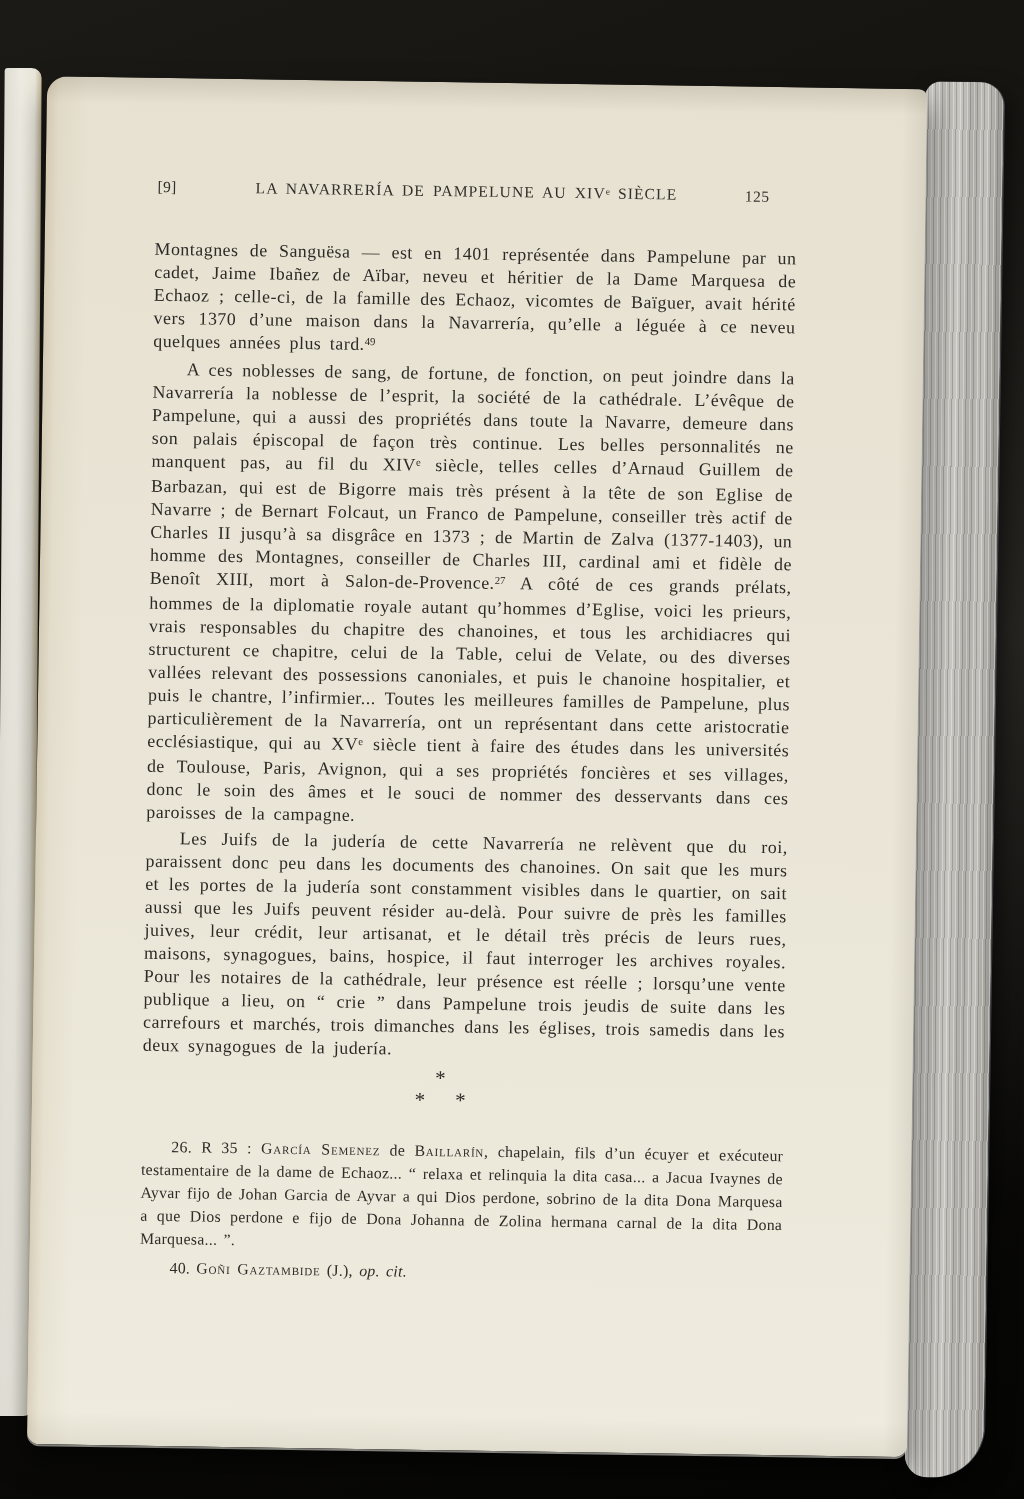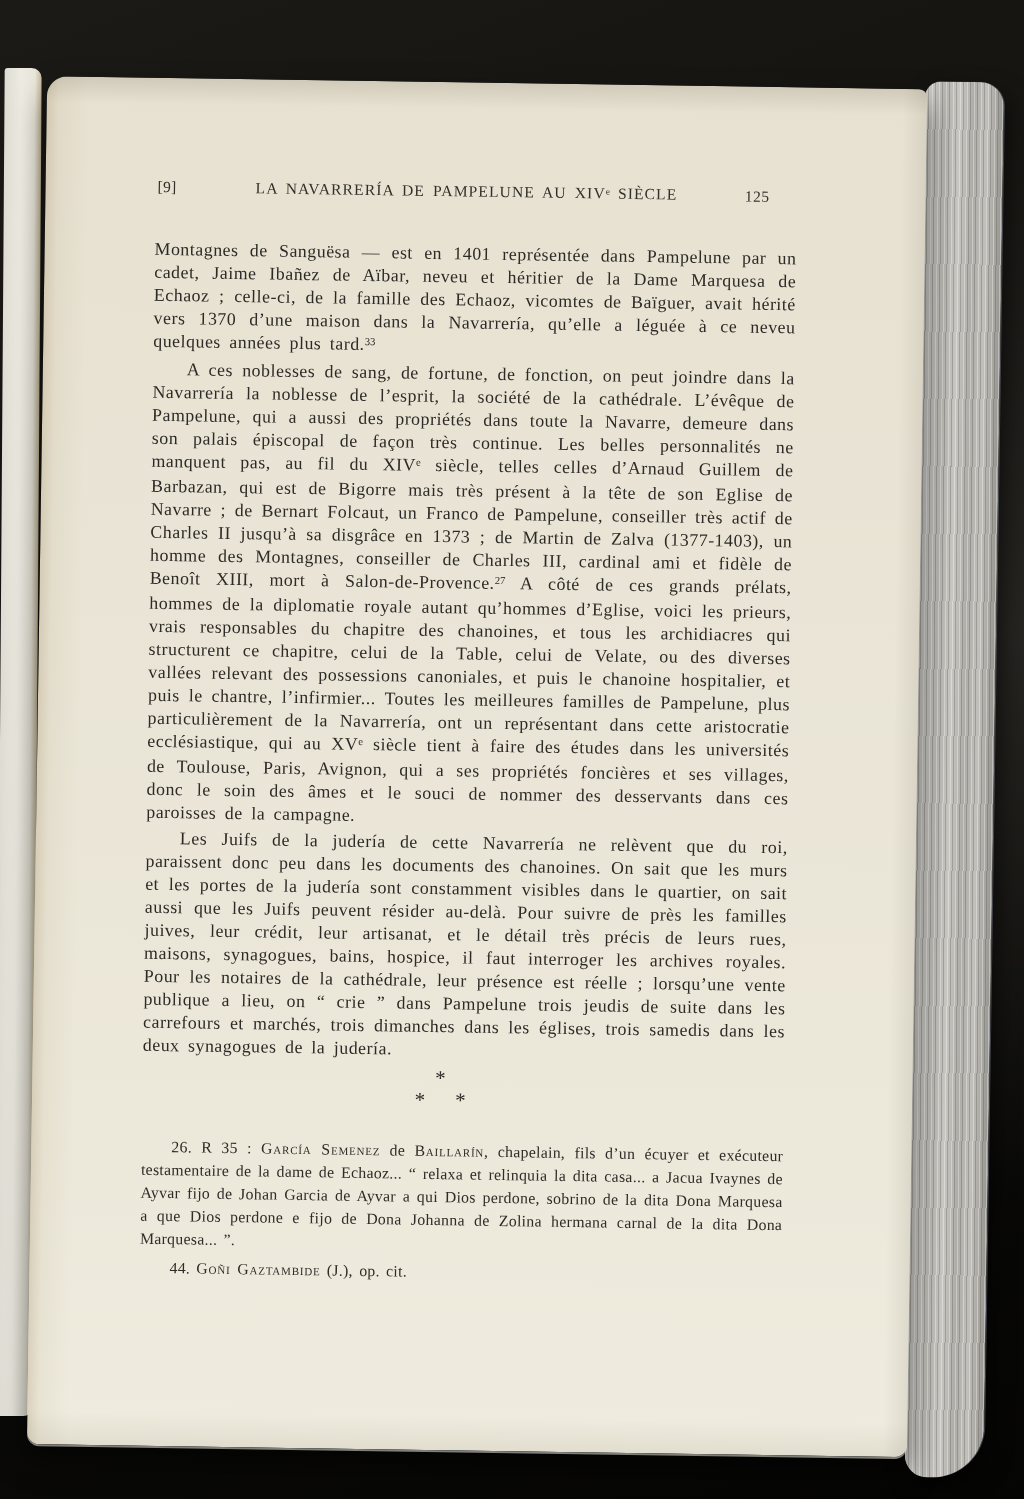--- a/index.html
+++ b/index.html
@@ -68,21 +68,21 @@
     font-size:21px;line-height:22px;color:#2c2a26;}
   .ast-row2 .gap{display:inline-block;width:30px;}
   
   .footnotes{
     margin-top:28px;font-size:15.8px;line-height:23px;text-align:justify;
     letter-spacing:.3px;word-spacing:2px;color:#2e2c28;
   }
   .footnotes p{margin:0;text-indent:30px;}
   .footnotes p + p{margin-top:6px;}
   .sc{font-variant:small-caps;letter-spacing:.8px;}
-  .it{}
+  .it{font-style:italic;}
 </style>
 </head>
 <body>
 
 <div class="stage">
 
   <div class="facing-edge"></div>
 
   <div class="book">
     <div class="fore-edge"></div>
@@ -90,31 +90,31 @@
     <div class="page">
       <div class="content">
 
         <div class="running-head">
           <span class="sec-marker">[9]</span>
           <span class="run-title"><span>LA NAVARRERÍA DE PAMPELUNE AU XIV</span><sup>e</sup><span> SIÈCLE</span></span>
           <span class="page-num">125</span>
         </div>
 
         <div class="bodytext">
-          <p class="first"><span>Montagnes de Sanguësa — est en 1401 représentée dans Pampelune par un cadet, Jaime Ibañez de Aïbar, neveu et héritier de la Dame Marquesa de Echaoz ; celle-ci, de la famille des Echaoz, vicomtes de Baïguer, avait hérité vers 1370 d’une maison dans la Navarrería, qu’elle a léguée à ce neveu quelques années plus tard.</span><sup>33</sup></p>
+          <p class="first"><span>Montagnes de Sanguësa — est en 1401 représentée dans Pampelune par un cadet, Jaime Ibañez de Aïbar, neveu et héritier de la Dame Marquesa de Echaoz ; celle-ci, de la famille des Echaoz, vicomtes de Baïguer, avait hérité vers 1370 d’une maison dans la Navarrería, qu’elle a léguée à ce neveu quelques années plus tard.</span><sup>49</sup></p>
           <p><span>A ces noblesses de sang, de fortune, de fonction, on peut joindre dans la Navarrería la noblesse de l’esprit, la société de la cathédrale. L’évêque de Pampelune, qui a aussi des propriétés dans toute la Navarre, demeure dans son palais épiscopal de façon très continue. Les belles personnalités ne manquent pas, au fil du XIV</span><sup>e</sup><span> siècle, telles celles d’Arnaud Guillem de Barbazan, qui est de Bigorre mais très présent à la tête de son Eglise de Navarre ; de Bernart Folcaut, un Franco de Pampelune, conseiller très actif de Charles II jusqu’à sa disgrâce en 1373 ; de Martin de Zalva (1377-1403), un homme des Montagnes, conseiller de Charles III, cardinal ami et fidèle de Benoît XIII, mort à Salon-de-Provence.</span><sup>27</sup><span> A côté de ces grands prélats, hommes de la diplomatie royale autant qu’hommes d’Eglise, voici les prieurs, vrais responsables du chapitre des chanoines, et tous les archidiacres qui structurent ce chapitre, celui de la Table, celui de Velate, ou des diverses vallées relevant des possessions canoniales, et puis le chanoine hospitalier, et puis le chantre, l’infirmier... Toutes les meilleures familles de Pampelune, plus particulièrement de la Navarrería, ont un représentant dans cette aristocratie ecclésiastique, qui au XV</span><sup>e</sup><span> siècle tient à faire des études dans les universités de Toulouse, Paris, Avignon, qui a ses propriétés foncières et ses villages, donc le soin des âmes et le souci de nommer des desservants dans ces paroisses de la campagne.</span></p>
           <p><span>Les Juifs de la judería de cette Navarrería ne relèvent que du roi, paraissent donc peu dans les documents des chanoines. On sait que les murs et les portes de la judería sont constamment visibles dans le quartier, on sait aussi que les Juifs peuvent résider au-delà. Pour suivre de près les familles juives, leur crédit, leur artisanat, et le détail très précis de leurs rues, maisons, synagogues, bains, hospice, il faut interroger les archives royales. Pour les notaires de la cathédrale, leur présence est réelle ; lorsqu’une vente publique a lieu, on “ crie ” dans Pampelune trois jeudis de suite dans les carrefours et marchés, trois dimanches dans les églises, trois samedis dans les deux synagogues de la judería.</span></p>
         </div>
 
         <div class="asterisks">
           <div class="ast-row1"><span>*</span></div>
           <div class="ast-row2"><span>*</span><span class="gap"></span><span>*</span></div>
         </div>
 
         <div class="footnotes">
           <p><span>26. </span><span>R 35 : </span><span class="sc">García Semenez</span><span> de </span><span class="sc">Baillarín</span><span>, chapelain, fils d’un écuyer et exécuteur testamentaire de la dame de Echaoz... “ relaxa et relinquia la dita casa... a Jacua Ivaynes de Ayvar fijo de Johan Garcia de Ayvar a qui Dios perdone, sobrino de la dita Dona Marquesa a que Dios perdone e fijo de Dona Johanna de Zolina hermana carnal de la dita Dona Marquesa... ”.</span></p>
-          <p><span>44. </span><span class="sc">Goñi Gaztambide</span><span> (J.), </span><span class="it">op. cit.</span></p>
+          <p><span>40. </span><span class="sc">Goñi Gaztambide</span><span> (J.), </span><span class="it">op. cit.</span></p>
         </div>
 
       </div>
     </div>
   </div>
 </div>
 
 </body></html>

